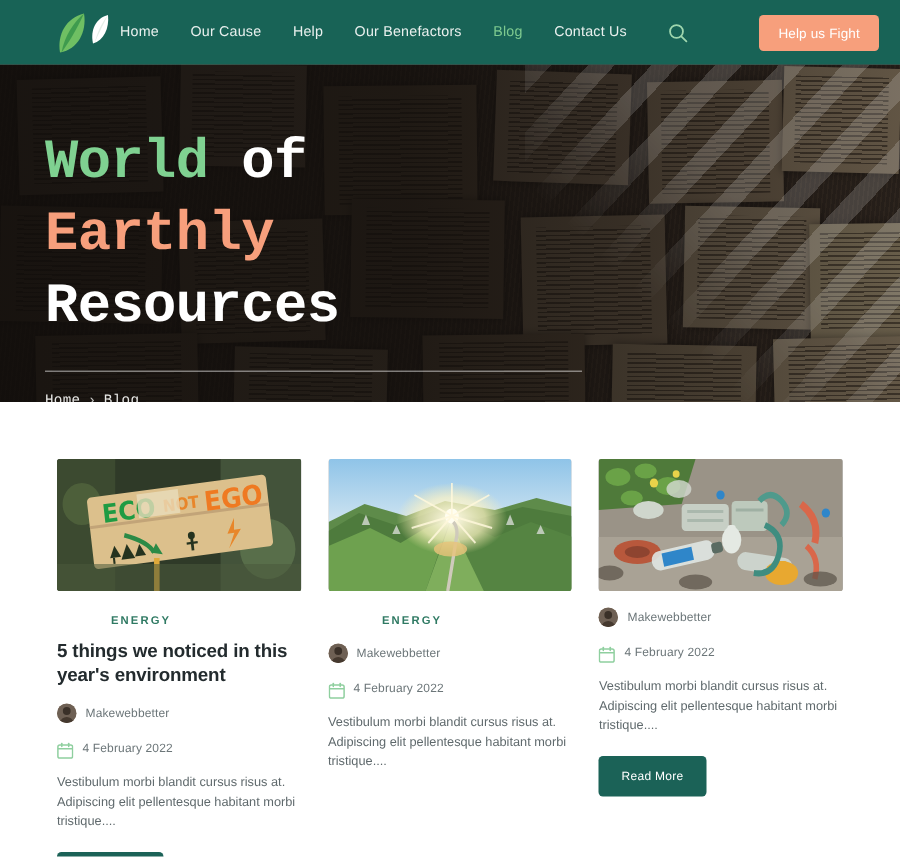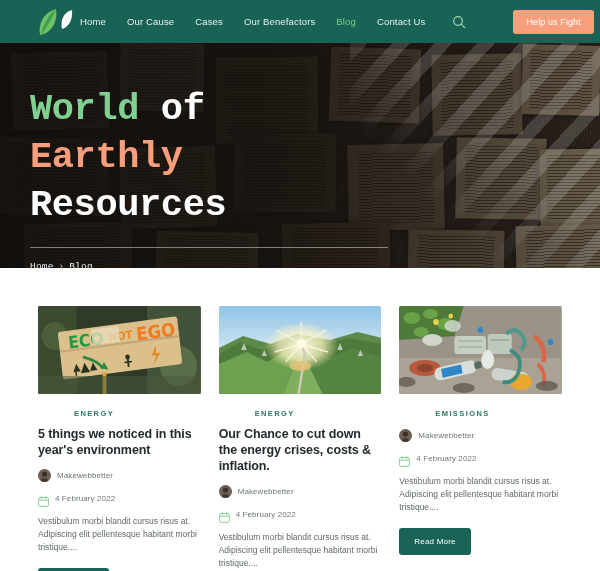--- a/index.html
+++ b/index.html
@@ -202,21 +202,21 @@
       <path d="M6 28 C4 16 10 5 22 2 C24 14 18 26 6 28 Z" fill="#6fbf63"></path>
       <path d="M7 28 C9 17 15 8 22 2 C17 13 12 21 7 28 Z" fill="#3f9b4e"></path>
       <path d="M28 22 C26 13 30 5 38 3 C39 12 35 20 28 22 Z" fill="#ffffff"></path>
       <path d="M29 22 C31 14 34 8 38 3 C34 11 31 17 29 22 Z" fill="#e3eee7"></path>
     </svg>
   </div>
 
   <nav class="nav">
     <a class="nav-link" href="#">Home</a>
     <a class="nav-link" href="#">Our Cause</a>
-    <a class="nav-link" href="#">Cases</a>
+    <a class="nav-link" href="#">Help</a>
     <a class="nav-link" href="#">Our Benefactors</a>
     <a class="nav-link active" href="#">Blog</a>
     <a class="nav-link" href="#">Contact Us</a>
 
     <span class="search-icon">
       <svg viewBox="0 0 14 14" width="14" height="14" aria-hidden="true">
         <circle cx="6" cy="6" r="4.3" fill="none" stroke="#9fd6ae" stroke-width="1.2"></circle>
         <line x1="9.2" y1="9.2" x2="12.6" y2="12.6" stroke="#9fd6ae" stroke-width="1.2" stroke-linecap="round"></line>
       </svg>
     </span>
@@ -367,21 +367,20 @@
           <ellipse cx="88" cy="60" rx="12" ry="5" fill="#e8c37a" opacity=".8"></ellipse>
           <g fill="#cfd6cc" opacity=".85">
             <path d="M24 44 l3 -7 l3 7 z"></path>
               <path d="M46 50 l3 -6 l3 6 z"></path>
             <path d="M128 44 l3 -7 l3 7 z"></path>
               <path d="M150 50 l3 -6 l3 6 z"></path>
           </g>
         </svg>
       </div>
       <div class="card-cat">ENERGY</div>
-      <h3 class="card-title">Our Chance to cut down the energy crises, costs &amp; inflation.</h3>
       <div class="meta-row">
         <span class="avatar">
           <svg viewBox="0 0 13 13" width="13" height="13" aria-hidden="true">
             <circle cx="6.5" cy="6.5" r="6.5" fill="#6e6054"></circle>
             <circle cx="6.5" cy="5" r="2.6" fill="#3a3028"></circle>
             <path d="M1.6 13 q1.4 -4 4.9 -4 q3.5 0 4.9 4 z" fill="#45392f"></path>
           </svg>
         </span>
         <span class="meta-text">Makewebbetter</span>
       </div>
@@ -443,21 +442,20 @@
           <ellipse cx="58" cy="20" rx="9" ry="6" fill="#d5dbd2" opacity=".8"></ellipse>
           <circle cx="164" cy="36" r="3" fill="#2f86c9"></circle>
           <circle cx="88" cy="24" r="3" fill="#2f86c9"></circle>
           <g fill="#5a5248" opacity=".7">
             <ellipse cx="8" cy="76" rx="10" ry="5"></ellipse>
               <ellipse cx="70" cy="82" rx="12" ry="5"></ellipse>
             <ellipse cx="160" cy="80" rx="12" ry="5"></ellipse>
           </g>
         </svg>
       </div>
-      <div class="card-cat">EMISSIONS</div>
       <div class="meta-row">
         <span class="avatar">
           <svg viewBox="0 0 13 13" width="13" height="13" aria-hidden="true">
             <circle cx="6.5" cy="6.5" r="6.5" fill="#6e6054"></circle>
             <circle cx="6.5" cy="5" r="2.6" fill="#3a3028"></circle>
             <path d="M1.6 13 q1.4 -4 4.9 -4 q3.5 0 4.9 4 z" fill="#45392f"></path>
           </svg>
         </span>
         <span class="meta-text">Makewebbetter</span>
       </div>

